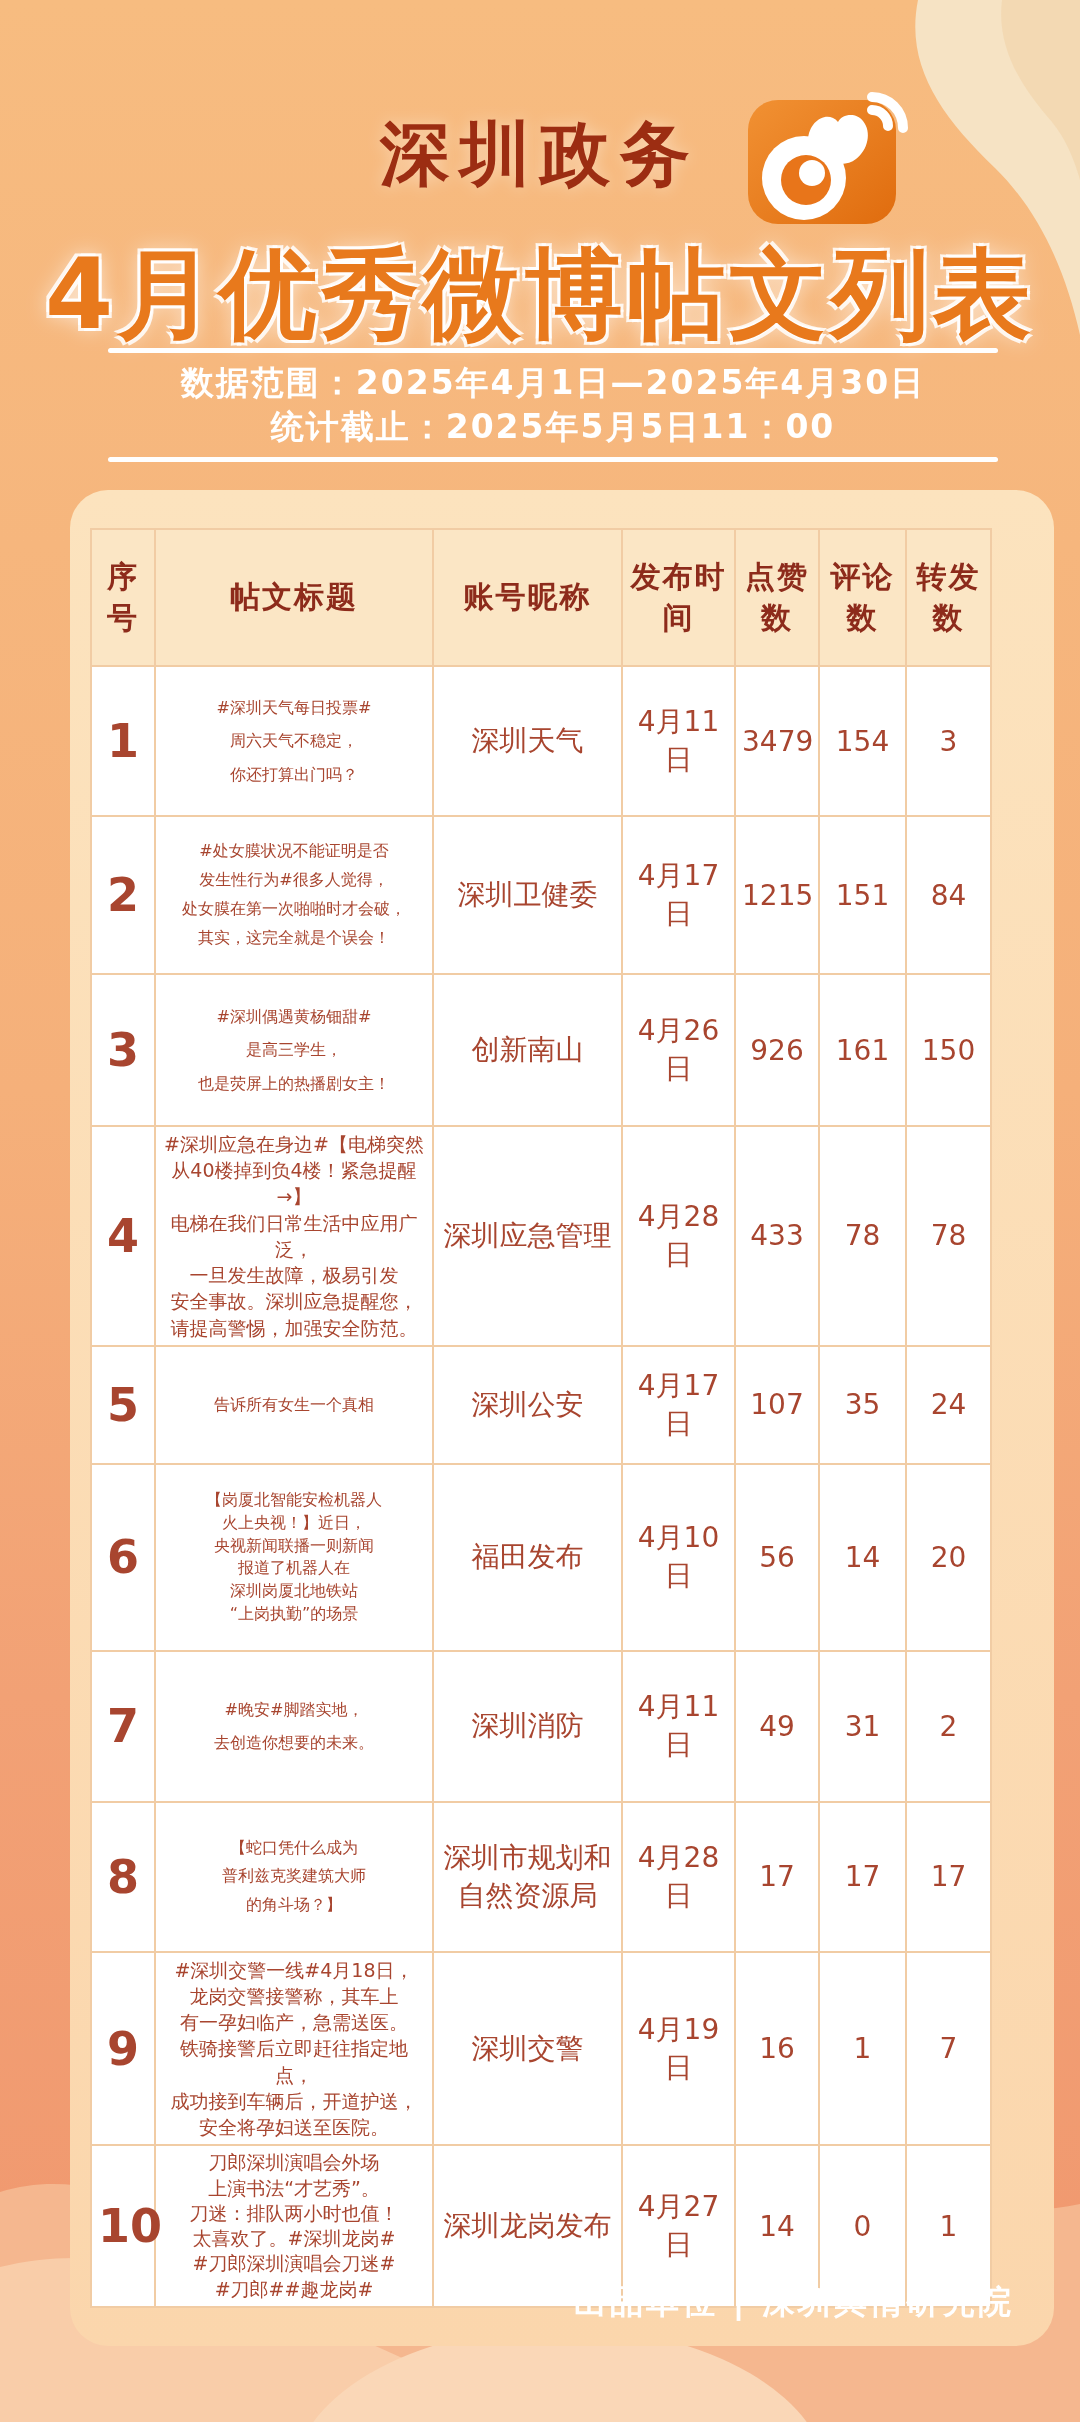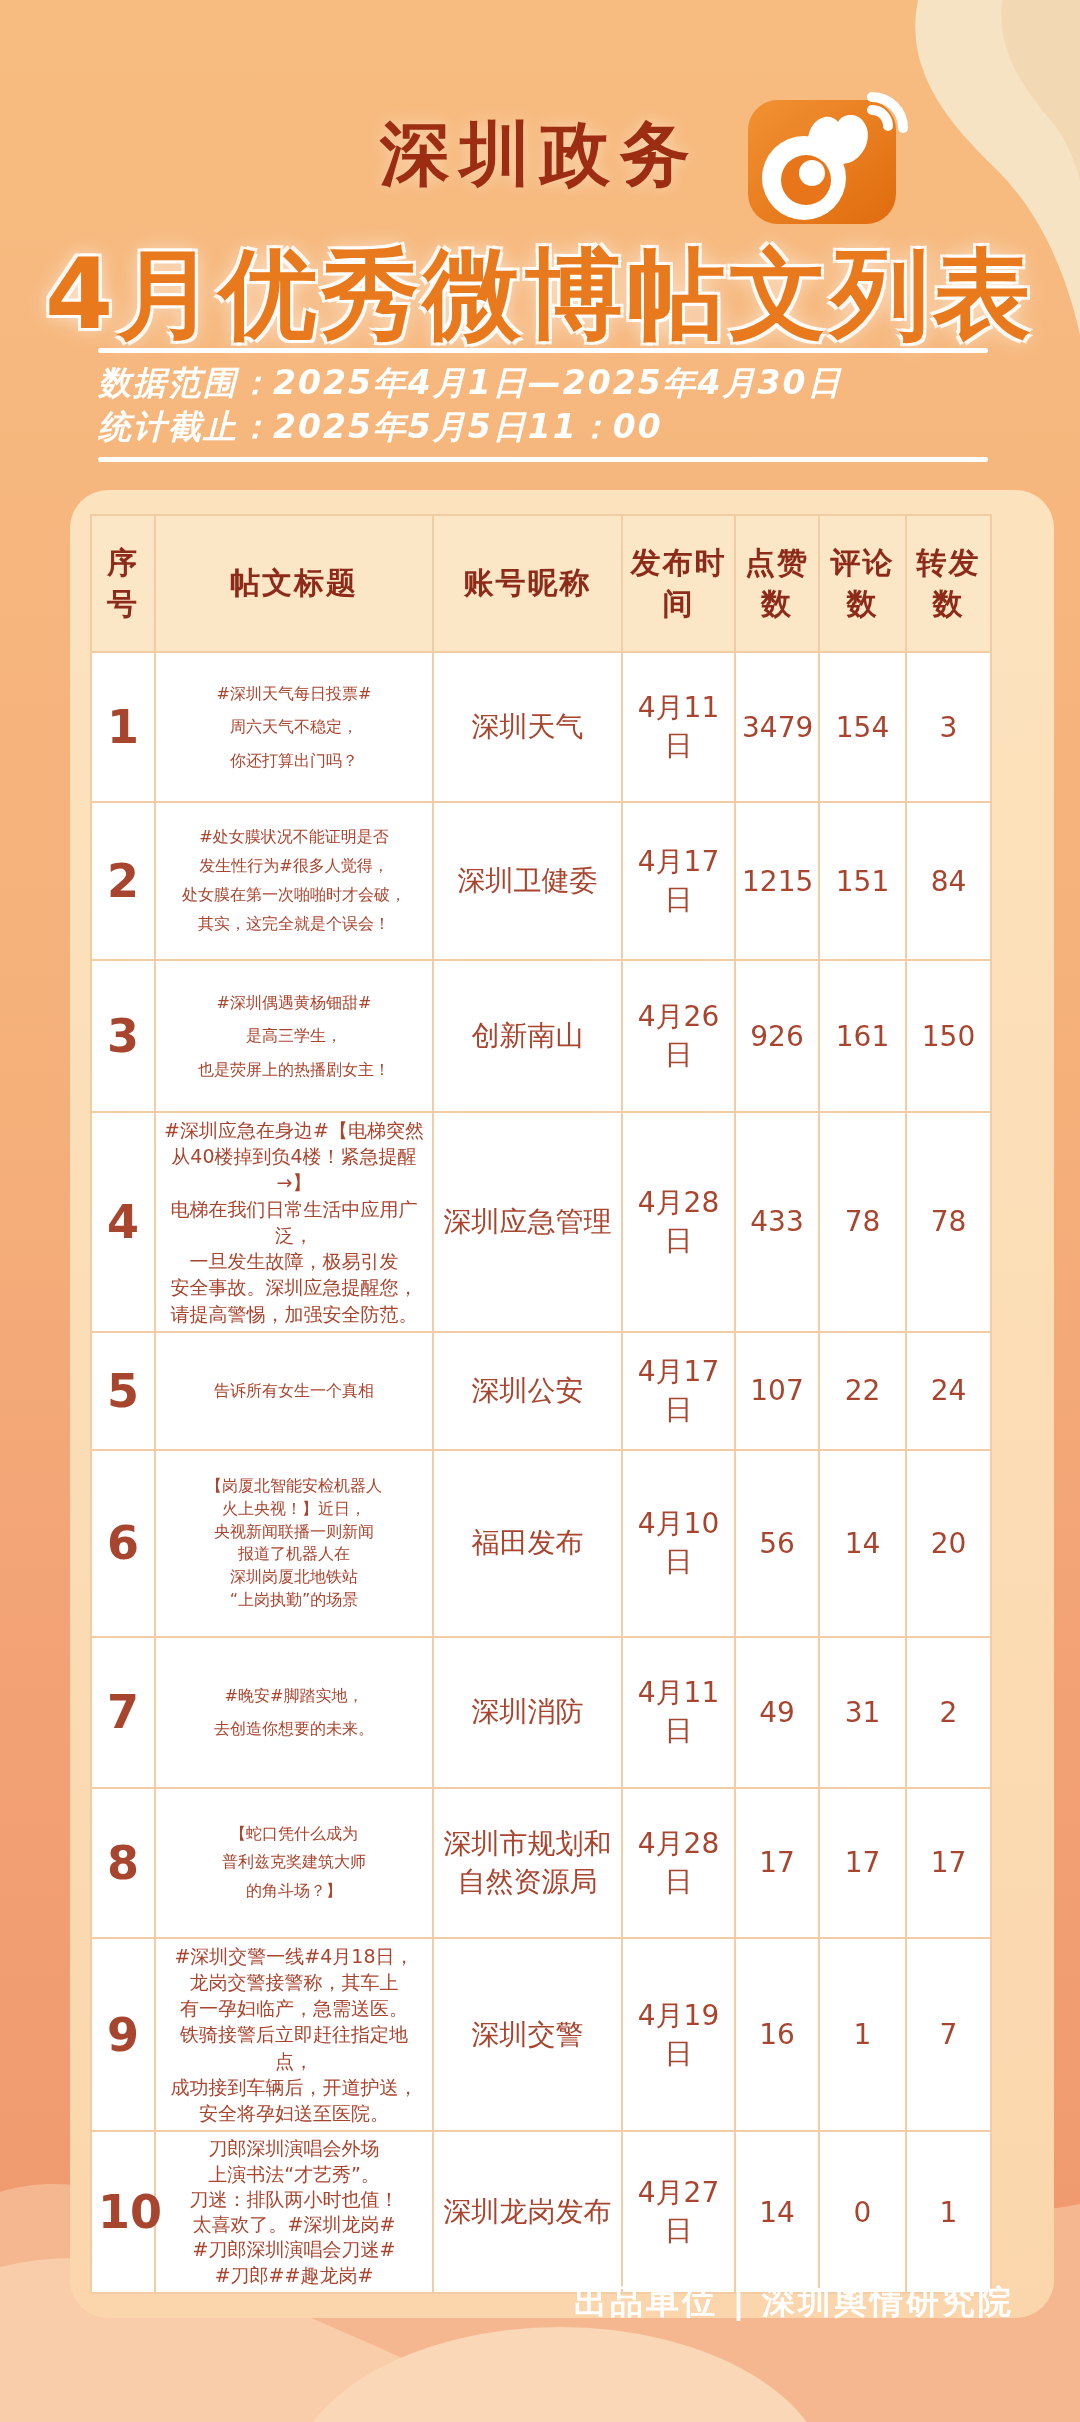--- a/index.html
+++ b/index.html
@@ -20,31 +20,31 @@
   }
   .title2{
     margin-top:28px;font-size:98px;font-weight:900;letter-spacing:4px;color:#E8791C;
     text-shadow:3px 3px 0 rgba(255,255,255,.85),-3px 3px 0 rgba(255,255,255,.85),
                 3px -3px 0 rgba(255,255,255,.85),-3px -3px 0 rgba(255,255,255,.85),
                 0 0 22px rgba(255,255,255,.75);
   }
   .weibo-logo{position:absolute;left:742px;top:78px;width:170px;height:150px;}
 
   
-  .dateband{position:absolute;top:348px;left:98px;width:890px;color:#FFFFFF;font-style:italic;}
+  .dateband{position:absolute;top:348px;left:108px;width:890px;text-align:center;color:#FFFFFF;}
   .rule{height:5px;background:#FFFFFF;border-radius:3px;}
   .dateband .line{font-size:33px;font-weight:bold;letter-spacing:2px;line-height:44px;}
   .dateband .rule.first{margin-bottom:8px;}
   .dateband .rule.last{margin-top:8px;}
 
   
   .card{
     position:absolute;top:490px;left:70px;width:984px;box-sizing:border-box;
     background:linear-gradient(180deg,#FCE3BE 0%,#FBD6AC 100%);
-    border-radius:38px;padding:24px 20px;
+    border-radius:38px;padding:38px 20px;
   }
   table.tbl{border-collapse:collapse;width:900px;table-layout:fixed;background:#FFFFFF;}
   .tbl th,.tbl td{border:2px solid #F1CCA4;text-align:center;vertical-align:middle;padding:4px 6px;box-sizing:border-box;}
   .tbl thead tr{height:137px;}
   .tbl th{background:#FBE6C5;color:#8D2B1B;font-size:30px;font-weight:bold;letter-spacing:2px;}
   .tbl td{color:#A8452F;}
   .cell-no{font-size:46px;font-weight:900;color:#9C2D15;}
   .cell-title{font-size:16px;white-space:pre-line;line-height:1.75;}
   .cell-account{font-size:28px;white-space:pre-line;line-height:1.35;}
   .cell-date,.cell-num{font-size:28px;}
@@ -174,21 +174,21 @@
         <td class="cell-num">433</td>
         <td class="cell-num">78</td>
         <td class="cell-num">78</td>
       </tr>
       <tr class="row-5">
         <td class="cell-no">5</td>
         <td class="cell-title">告诉所有女生一个真相</td>
         <td class="cell-account">深圳公安</td>
         <td class="cell-date">4月17日</td>
         <td class="cell-num">107</td>
-        <td class="cell-num">22</td>
+        <td class="cell-num">35</td>
         <td class="cell-num">24</td>
       </tr>
       <tr class="row-6">
         <td class="cell-no">6</td>
         <td class="cell-title">【岗厦北智能安检机器人
 火上央视！】近日，
 央视新闻联播一则新闻
 报道了机器人在
 深圳岗厦北地铁站
 “上岗执勤”的场景</td>

